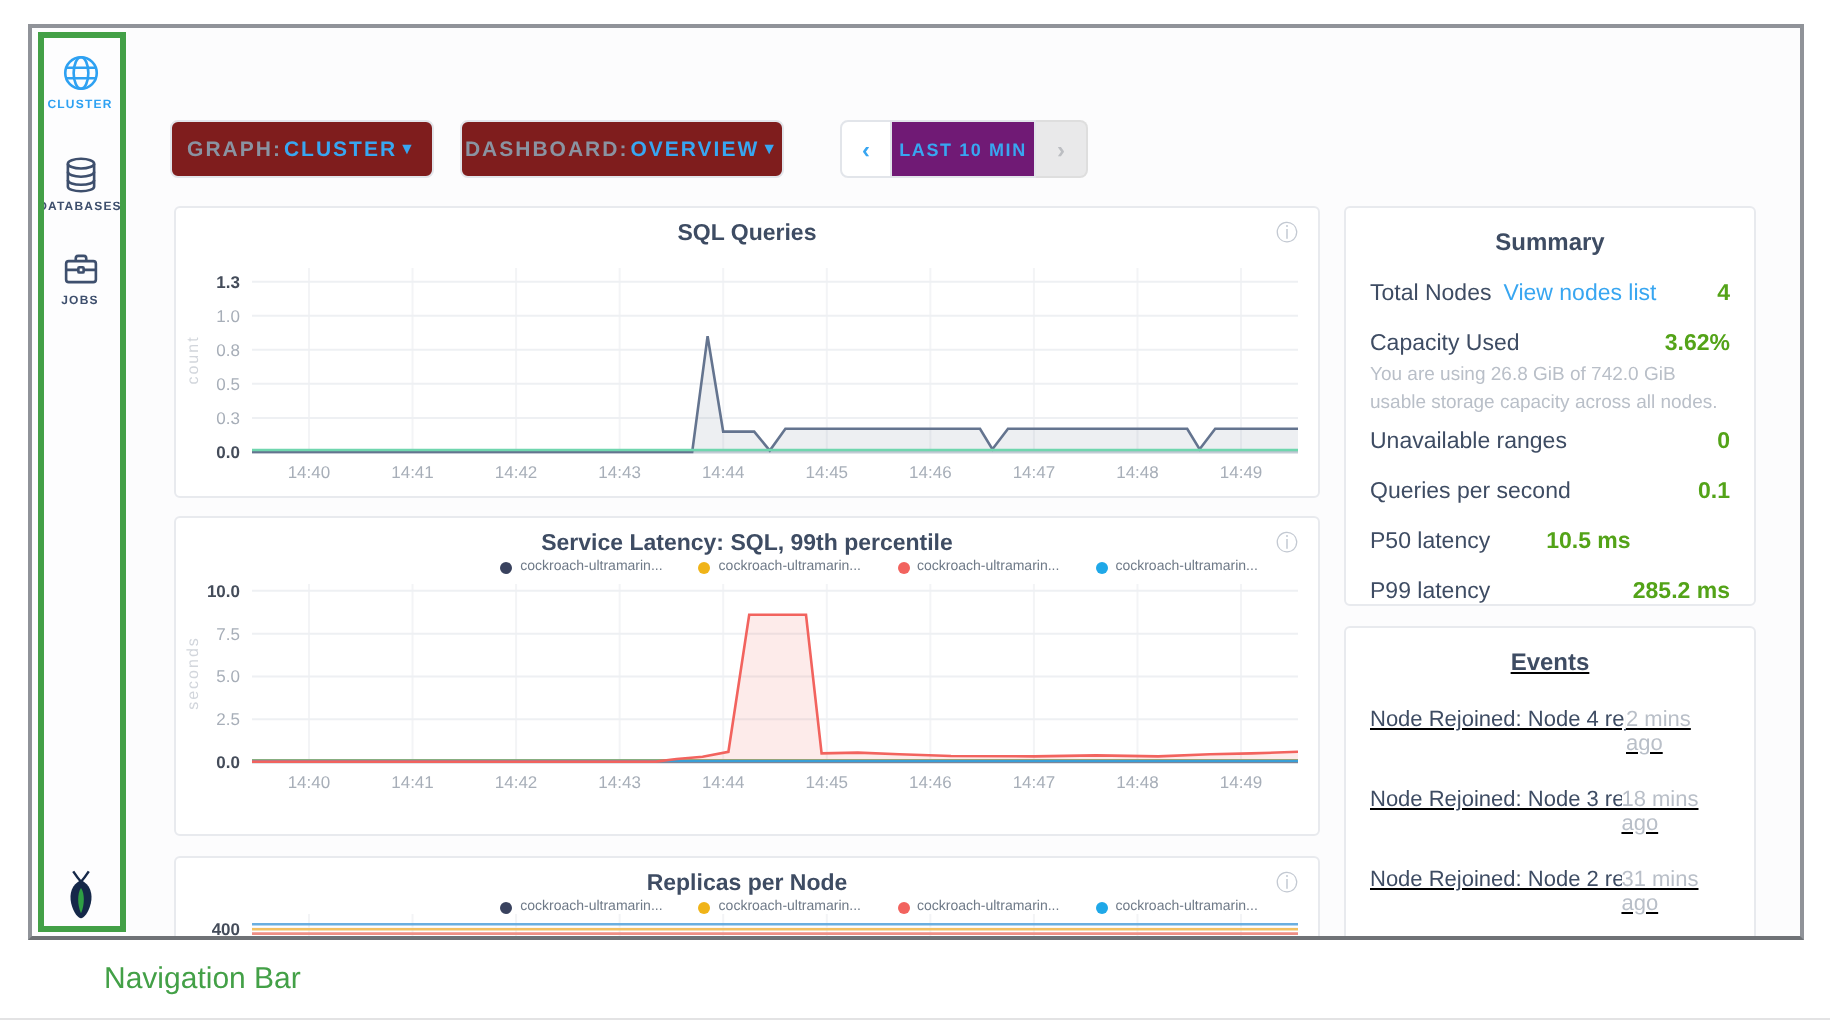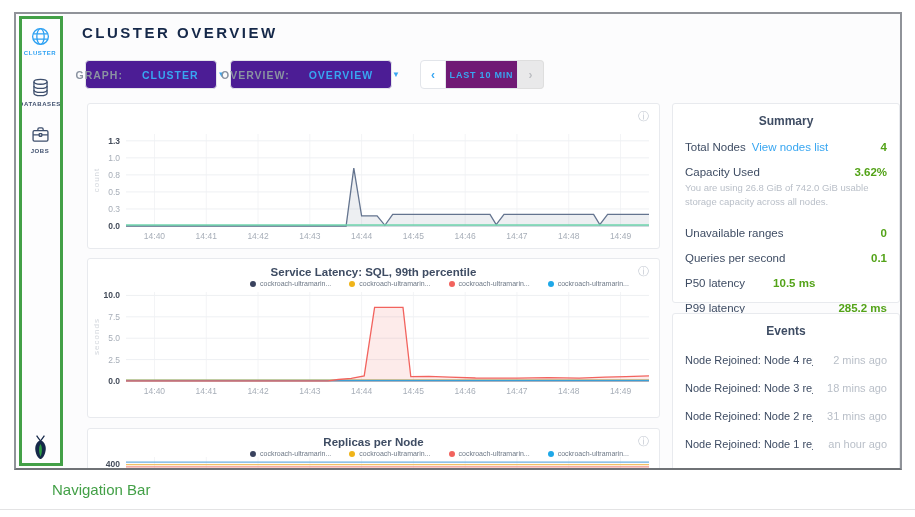--- a/index.html
+++ b/index.html
@@ -14,21 +14,21 @@
                  border:3px solid #43a047;pointer-events:none;z-index:5;}
   .nav-item{position:absolute;left:0;width:48px;text-align:center;cursor:pointer;}
   .nav-item .icn{display:block;margin:0 auto;width:21px;height:21px;}
   .nav-item .lbl{display:block;margin-top:3px;font-size:6px;font-weight:bold;letter-spacing:.6px;color:#3e4f6d;}
   .nav-item.active .lbl{color:#2ea1f2;}
   .logo{position:absolute;left:11px;top:420px;width:27px;height:30px;}
   
   .page-title{position:absolute;left:66px;top:10px;font-size:15px;font-weight:bold;
               letter-spacing:2.5px;color:#152849;}
   .dropdown{position:absolute;height:29px;box-sizing:border-box;border:1px solid #e2e5ea;border-radius:4px;
-            background:#4c1d95;display:flex;align-items:center;justify-content:center;gap:19px;
+            background:#7f1d1d;display:flex;align-items:center;justify-content:center;gap:1px;
             font-size:10.5px;font-weight:bold;letter-spacing:1px;cursor:pointer;}
   .dd-label{color:#8a93a1;}
   .dd-value{color:#38a6f1;}
   .caret{color:#38a6f1;font-size:8px;line-height:1;}
   .dd-graph{left:69px;top:46px;width:132px;}
   .dd-dash{left:214px;top:46px;width:162px;}
   .timewin{position:absolute;left:404px;top:46px;height:29px;display:flex;}
   .tw-prev{width:26px;height:29px;box-sizing:border-box;border:1px solid #e2e5ea;border-radius:4px 0 0 4px;
            background:#fff;color:#38a6f1;font-size:12px;font-weight:bold;padding:0;cursor:pointer;}
   .tw-label{width:72px;height:29px;box-sizing:border-box;border:1px solid #e2e5ea;border-left:none;
@@ -45,31 +45,31 @@
   .c3{top:414px;height:150px;}
   .chart-title{position:absolute;left:0;right:0;top:7px;text-align:center;font-size:11.5px;
                font-weight:bold;color:#3e4c63;}
   .info{position:absolute;right:10px;top:5px;font-size:11px;color:#c3c9d2;cursor:pointer;}
   .legend{position:absolute;left:140px;right:8px;top:21px;display:flex;justify-content:center;gap:18px;z-index:2;}
   .lg-item{display:flex;align-items:center;gap:4px;cursor:pointer;}
   .lg-dot{width:6px;height:6px;border-radius:50%;}
   .lg-item span:last-child{font-size:7px;color:#6e7987;}
   .chart-card svg{position:absolute;left:0;top:0;}
   
-  .panel{position:absolute;left:656px;width:228px;background:#fff;border:1px solid #e8eaee;
+  .panel{position:absolute;left:656px;width:206px;background:#fff;border:1px solid #e8eaee;
          border-radius:3px;box-sizing:border-box;}
   .panel-sum{top:89px;height:200px;}
-  .panel-ev{top:299px;height:172px;}
+  .panel-ev{top:299px;height:172px;text-decoration:underline;}
   .panel-title{margin-top:10px;text-align:center;font-size:12px;font-weight:bold;color:#3e4c63;}
   .sum-row{display:flex;align-items:baseline;margin:13px 12px 0 12px;font-size:11.5px;}
   .sum-label{color:#3e4c63;}
   .sum-link{color:#38a6f1;margin-left:6px;cursor:pointer;text-decoration:none;}
   .sum-value{margin-left:auto;font-weight:bold;color:#53a318;}
   .sum-sub{margin:3px 12px 0 12px;font-size:9.5px;line-height:1.5;color:#b9bfc8;}
-  .gap-lg{margin-top:17px;}
+  .gap-lg{margin-top:5px;}
   .ev-row{display:flex;align-items:baseline;margin:16px 12px 0 12px;}
   .ev-text{font-size:11px;color:#3e4c63;white-space:nowrap;overflow:hidden;max-width:128px;}
   .ev-time{margin-left:auto;font-size:11px;color:#b9bfc8;}
   
   .caption{position:absolute;left:4px;top:481px;font-size:15px;color:#43a047;margin-left:48px;}
   .bottom-rule{position:absolute;left:0;right:0;top:509px;border-top:1px solid #e3e3e4;}
 </style>
 </head>
 <body>
 
@@ -108,39 +108,39 @@
         <svg viewBox="0 0 24 27" width="27" height="30">
           <path d="M8.5 1.5 Q10.5 4.5 12 6.2" fill="none" stroke="#152849" stroke-width="1.1"></path>
           <path d="M15.5 1.5 Q13.5 4.5 12 6.2" fill="none" stroke="#152849" stroke-width="1.1"></path>
           <path d="M12 5.4 C7.8 7.4 6.6 11.6 7.6 16 C8.6 20.3 10.8 22.6 12 22.6 C13.2 22.6 15.4 20.3 16.4 16 C17.4 11.6 16.2 7.4 12 5.4 Z" fill="#152849"></path>
           <path d="M12 9 C10.3 11.4 10.3 16.6 12 20.4 C13.7 16.6 13.7 11.4 12 9 Z" fill="#2e9e44"></path>
         </svg>
       </div>
       <div class="nav-highlight" style="border-color: rgb(67, 160, 71);"></div>
     </div>
 
-    <div class="page-title">CLUSTER OVERVIEW</div>
 
     <div class="dropdown dd-graph">
       <span class="dd-label">GRAPH:</span>
       <span class="dd-value">CLUSTER</span>
       <span class="caret">▼</span>
     </div>
     <div class="dropdown dd-dash">
-      <span class="dd-label">OVERVIEW:</span>
+      <span class="dd-label">DASHBOARD:</span>
       <span class="dd-value">OVERVIEW</span>
       <span class="caret">▼</span>
     </div>
     <div class="timewin">
       <button class="tw-prev">‹</button>
       <div class="tw-label">LAST 10 MIN</div>
       <button class="tw-next">›</button>
     </div>
 
     <div class="chart-card c1">
+      <div class="chart-title">SQL Queries</div>
       <span class="info">ⓘ</span>
       <div class="legend"></div>
     <svg viewBox="0 0 573 146" width="573" height="146">
           <line x1="66.48019801980197" x2="66.48019801980197" y1="30" y2="122" stroke="#f3f4f6" stroke-width="1"></line>
           <line x1="118.26237623762374" x2="118.26237623762374" y1="30" y2="122" stroke="#f3f4f6" stroke-width="1"></line>
           <line x1="170.0445544554455" x2="170.0445544554455" y1="30" y2="122" stroke="#f3f4f6" stroke-width="1"></line>
           <line x1="221.8267326732673" x2="221.8267326732673" y1="30" y2="122" stroke="#f3f4f6" stroke-width="1"></line>
           <line x1="273.60891089108907" x2="273.60891089108907" y1="30" y2="122" stroke="#f3f4f6" stroke-width="1"></line>
           <line x1="325.3910891089109" x2="325.3910891089109" y1="30" y2="122" stroke="#f3f4f6" stroke-width="1"></line>
           <line x1="377.1732673267326" x2="377.1732673267326" y1="30" y2="122" stroke="#f3f4f6" stroke-width="1"></line>

